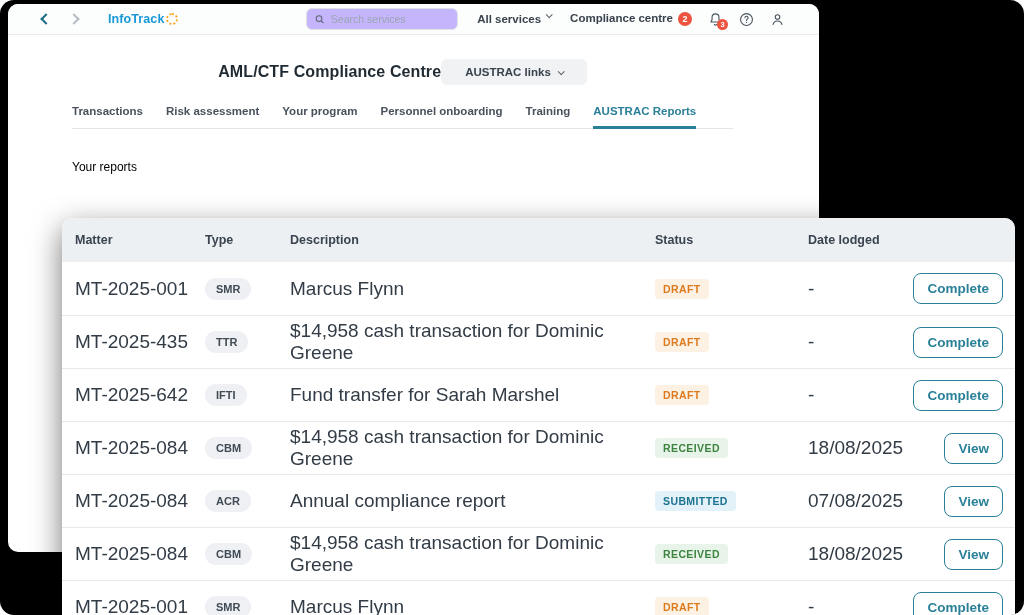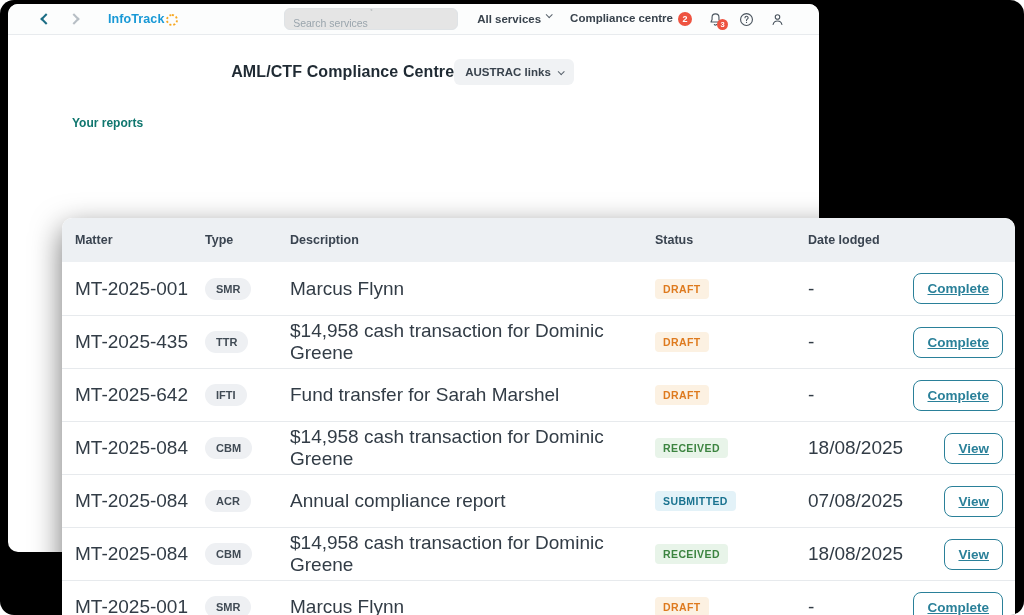--- a/index.html
+++ b/index.html
@@ -21,26 +21,26 @@
   }
   .topbar {
     height:31px; display:flex; align-items:center;
     padding:0 34px 0 34px; background:#fcfdfd;
     border-bottom:1px solid #e8ebee;
     border-radius:10px 10px 0 0;
   }
   .nav-arrow { width:8px; height:8px; border-right:2px solid; border-bottom:2px solid; display:inline-block; }
   .nav-back { border-color:#1b6d85; transform:rotate(135deg); margin-right:20px; cursor:pointer; }
   .nav-fwd  { border-color:#b7bec5; transform:rotate(-45deg); margin-right:30px; cursor:pointer; }
-  .logo { display:flex; align-items:flex-end; gap:1px; }
+  .logo { display:flex; align-items:center; gap:1px; }
   .logo-text { color:#1999d6; font-weight:bold; font-size:12.5px; letter-spacing:0.1px; }
   .logo-dot { width:12px; height:12px; border:2px dotted #f7a823; border-radius:50%; margin-left:1px; }
   .searchbox {
-    margin-left:auto; width:174px; height:22px; display:flex; align-items:center;
-    border:1px solid #dfe3e6; border-radius:6px; background:#e5e5e5; padding:0 8px; gap:6px;flex-direction:column;
+    margin-left:auto; width:152px; height:22px; display:flex; align-items:center;
+    border:1px solid #dfe3e6; border-radius:6px; background:#c4b5fd; padding:0 8px; gap:6px;
   }
   .searchbox input {
     border:none; outline:none; width:100%; font-size:10.5px;
     color:#3a444e; font-family:"Liberation Sans", sans-serif; background:transparent;
   }
   .searchbox input::placeholder { color:#9aa5ad; }
   .tb-item { display:flex; align-items:flex-start; gap:5px; font-size:11.5px; font-weight:bold; color:#39434d; margin-left:19px; cursor:pointer; white-space:nowrap; }
   .chev { width:5px; height:5px; border-right:1.5px solid #5a646e; border-bottom:1.5px solid #5a646e; transform:rotate(45deg) translateY(-1px); display:inline-block; }
   .num-badge {
     min-width:14px; height:14px; border-radius:50%; background:#ee5340; color:#ffffff;
@@ -52,30 +52,30 @@
     background:#ee5340; color:#fff; font-size:7.5px; font-weight:bold;
     display:flex; align-items:center; justify-content:center;
   }
 
   
   .content { padding:0 86px 0 64px; }
   .title-row { margin-top:24px; display:flex; align-items:center; justify-content:center; }
   .page-title { font-size:16px; font-weight:bold; color:#1f2a33; letter-spacing:0.1px; }
   .austrac-links {
     display:flex; align-items:center; gap:7px; background:#f0f2f4; border:none; cursor:pointer;
-    border-radius:6px; padding:7px 11px; font-size:11.5px; font-weight:bold; color:#39434d;
+    border-radius:6px; padding:7px 24px; font-size:11.5px; font-weight:bold; color:#39434d;
     font-family:"Liberation Sans", sans-serif;
   }
   .tabs-row { margin-top:16px; display:flex; gap:23px; border-bottom:1px solid #e4e7ea; }
   .tab {
     font-size:11.5px; font-weight:bold; color:#49525c; padding:4px 0 9px 0; cursor:pointer;
     border-bottom:3px solid transparent; margin-bottom:-1px; white-space:nowrap;
   }
   .tab.active { color:var(--accent,#2a8099); border-bottom-color:var(--accent,#2a8099); }
-  .section-heading { margin-top:31px; font-size:12px; font-weight:bold; color:#0f766e; }
+  .section-heading { margin-top:31px; font-size:12px; font-weight:normal; color:#000000; }
 
   
   .card {
     position:absolute; left:62px; top:190px; width:953px; height:417px;
     background:#ffffff; border-radius:10px 10px 0 0;
     box-shadow:0 10px 30px rgba(0,0,0,0.55);
     overflow:hidden;
     margin-top:28px;
   }
   .t-grid {
@@ -95,21 +95,21 @@
     padding:5px 11px; border-radius:999px;
   }
   .status-badge {
     display:inline-block; font-size:10.5px; font-weight:bold; letter-spacing:0.4px;
     padding:4px 8px; border-radius:4px;
   }
   .action-cell { text-align:right; }
   .action-btn {
     background:#ffffff; border:1.5px solid var(--accent,#2a8099); color:var(--accent,#2a8099);
     font-size:13.5px; font-weight:bold; font-family:"Liberation Sans", sans-serif;
-    border-radius:8px; padding:7px 13px; cursor:pointer;text-decoration:underline;
+    border-radius:8px; padding:7px 13px; cursor:pointer;
   }
   svg { display:block; }
 </style>
 </head>
 <body>
 
 <div class="frame">
 
   <div class="window">
 
@@ -165,20 +165,28 @@
 
     <div class="content">
       <div class="title-row">
         <h1 class="page-title">AML/CTF Compliance Centre</h1>
         <button class="austrac-links">
           <span>AUSTRAC links</span>
           <span class="chev"></span>
         </button>
       </div>
 
+      <div class="tabs-row" id="tabs-row">
+          <span class="tab">Transactions</span>
+          <span class="tab">Risk assessment</span>
+          <span class="tab">Your program</span>
+          <span class="tab">Personnel onboarding</span>
+          <span class="tab">Training</span>
+          <span class="tab active">AUSTRAC Reports</span>
+        </div>
 
       <div class="section-heading">Your reports</div>
     </div>
   </div>
 
   <div class="card">
     <div class="t-grid t-head">
       <span>Matter</span>
       <span>Type</span>
       <span>Description</span>

